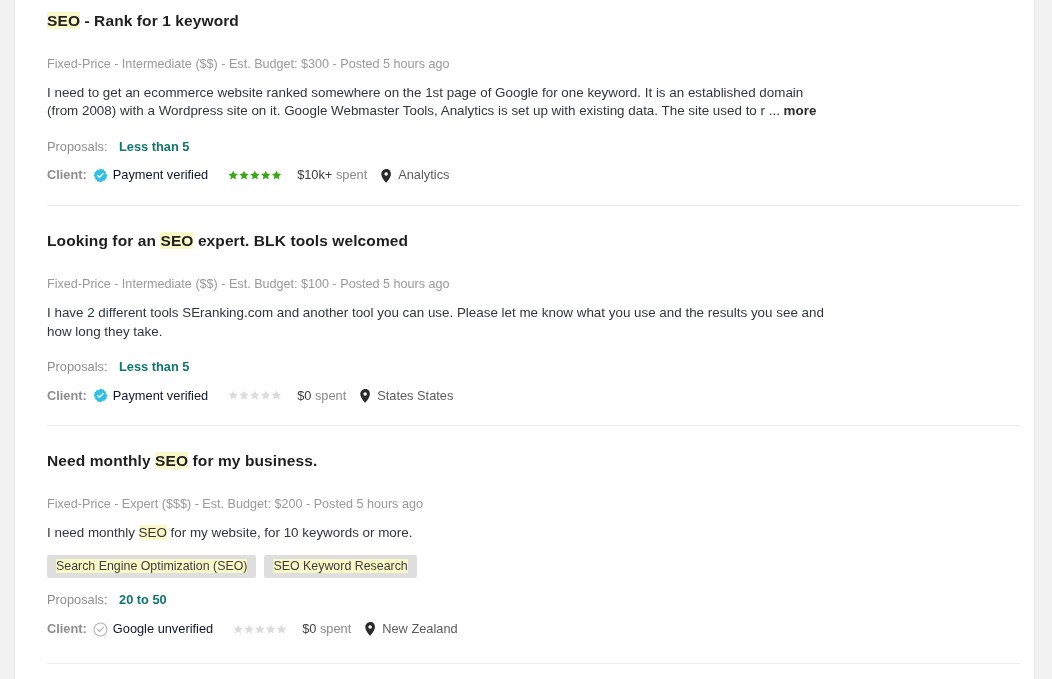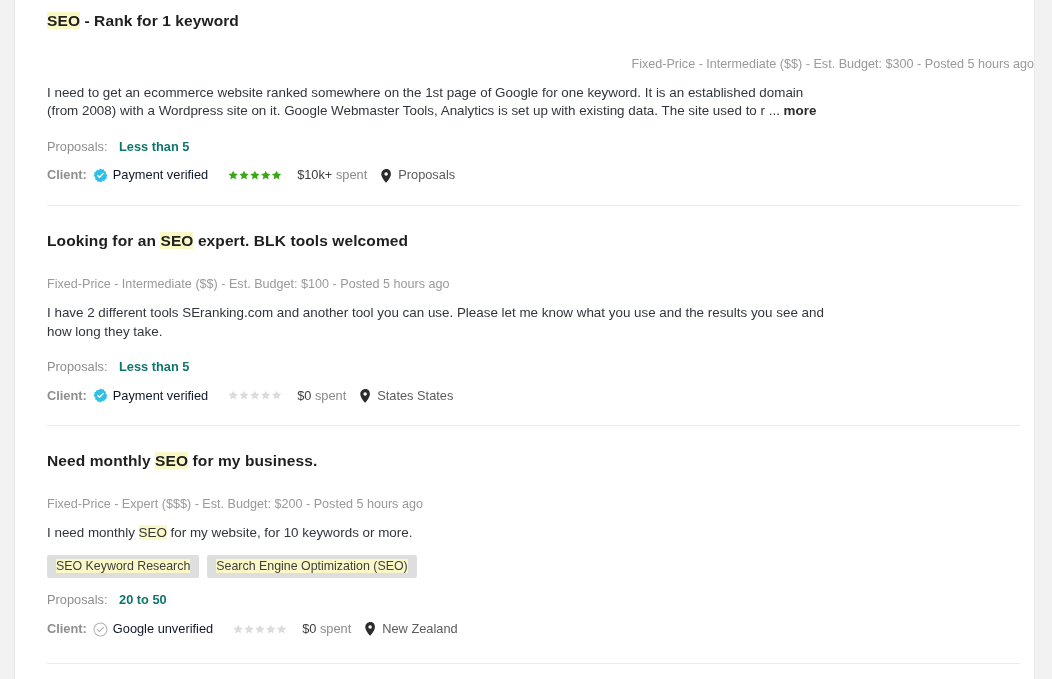--- a/index.html
+++ b/index.html
@@ -164,21 +164,21 @@
   }
 </style>
 </head>
 <body>
 
 <div id="page">
   <div id="content-panel">
     <div class="job-list" id="job-list">
         <div class="job-card" style="padding-top:12px;">
           <div class="job-title"><span class="hl">SEO</span> - Rank for 1 keyword</div>
-          <div class="job-meta" style="margin-top:26px;text-align:right;">Fixed-Price - Intermediate ($$) - Est. Budget: $300 - Posted 5 hours ago</div>
+          <div class="job-meta" style="margin-top:26px;">Fixed-Price - Intermediate ($$) - Est. Budget: $300 - Posted 5 hours ago</div>
           <div class="job-desc" style="margin-top:12px;">I need to get an ecommerce website ranked somewhere on the 1st page of Google for one keyword. It is an established domain (from 2008) with a Wordpress site on it. Google Webmaster Tools, Analytics is set up with existing data. The site used to r ... <span class="more">more</span></div>
           <div class="proposals" style="margin-top:18px;"><span>Proposals:</span> <b>Less than 5</b></div>
           <div class="client-row" style="margin-top:14px;">
             <span class="client-label">Client:</span>
             <span class="verify-badge">
               <svg viewBox="0 0 16 16" width="15" height="15">
                 <path fill="#2fc0e8" d="M8 0.6l1.5 1.1 1.85-0.25 0.75 1.7 1.7 0.75-0.25 1.85L15.4 8l-1.1 1.5 0.25 1.85-1.7 0.75-0.75 1.7-1.85-0.25L8 15.4l-1.5-1.1-1.85 0.25-0.75-1.7-1.7-0.75 0.25-1.85L0.6 8l1.1-1.5L1.45 4.65l1.7-0.75 0.75-1.7 1.85 0.25z"></path>
                 <path fill="#ffffff" d="M6.9 10.9L4.2 8.25l1.0-1.02 1.68 1.63 3.92-3.9 1.0 1.02z"></path>
               </svg>
             </span>
@@ -202,21 +202,21 @@
                 </g>
               </svg>
             </span>
             <span class="spent">$10k+ <span class="sp-lbl">spent</span></span>
             <span class="pin-icon">
               <svg viewBox="0 0 11 14" width="11" height="14">
                 <path fill="#2b2b2b" d="M5.5 0C2.6 0 0.3 2.3 0.3 5.1c0 3.6 4.3 8.3 4.5 8.5 0.2 0.2 0.5 0.2 0.6 0 0.2-0.2 4.5-4.9 4.5-8.5C9.9 2.3 8.4 0 5.5 0z"></path>
                 <circle cx="5.1" cy="5.0" r="1.75" fill="#ffffff"></circle>
               </svg>
             </span>
-            <span class="location">Proposals</span>
+            <span class="location">Analytics</span>
           </div>
         </div>
         <div class="separator" style="margin-top:22px;"></div>
         <div class="job-card" style="padding-top:26px;">
           <div class="job-title">Looking for an <span class="hl">SEO</span> expert. BLK tools welcomed</div>
           <div class="job-meta" style="margin-top:26px;">Fixed-Price - Intermediate ($$) - Est. Budget: $100 - Posted 5 hours ago</div>
           <div class="job-desc" style="margin-top:12px;">I have 2 different tools SEranking.com and another tool you can use. Please let me know what you use and the results you see and how long they take.</div>
           <div class="proposals" style="margin-top:18px;"><span>Proposals:</span> <b>Less than 5</b></div>
           <div class="client-row" style="margin-top:14px;">
             <span class="client-label">Client:</span>
@@ -255,22 +255,22 @@
             </span>
             <span class="location">States States</span>
           </div>
         </div>
         <div class="separator" style="margin-top:22px;"></div>
         <div class="job-card" style="padding-top:26px;">
           <div class="job-title">Need monthly <span class="hl">SEO</span> for my business.</div>
           <div class="job-meta" style="margin-top:26px;">Fixed-Price - Expert ($$$) - Est. Budget: $200 - Posted 5 hours ago</div>
           <div class="job-desc" style="margin-top:12px;">I need monthly <span class="hl">SEO</span> for my website, for 10 keywords or more.</div>
           <div class="skills" style="margin-top:12px;">
+            <div class="skill-tag"><span class="hl">Search Engine Optimization (SEO)</span></div>
             <div class="skill-tag"><span class="hl">SEO Keyword Research</span></div>
-            <div class="skill-tag"><span class="hl">Search Engine Optimization (SEO)</span></div>
           </div>
           <div class="proposals" style="margin-top:14px;"><span>Proposals:</span> <b>20 to 50</b></div>
           <div class="client-row" style="margin-top:14px;">
             <span class="client-label">Client:</span>
             <span class="verify-badge">
               <svg viewBox="0 0 16 16" width="15" height="15">
                 <circle cx="8" cy="8" r="6.9" fill="none" stroke="#b3b3b3" stroke-width="1.1"></circle>
                 <path fill="none" stroke="#b3b3b3" stroke-width="1.3" stroke-linecap="round" stroke-linejoin="round" d="M4.9 8.2l2.0 2.0 4.2-4.4"></path>
               </svg>
             </span>

